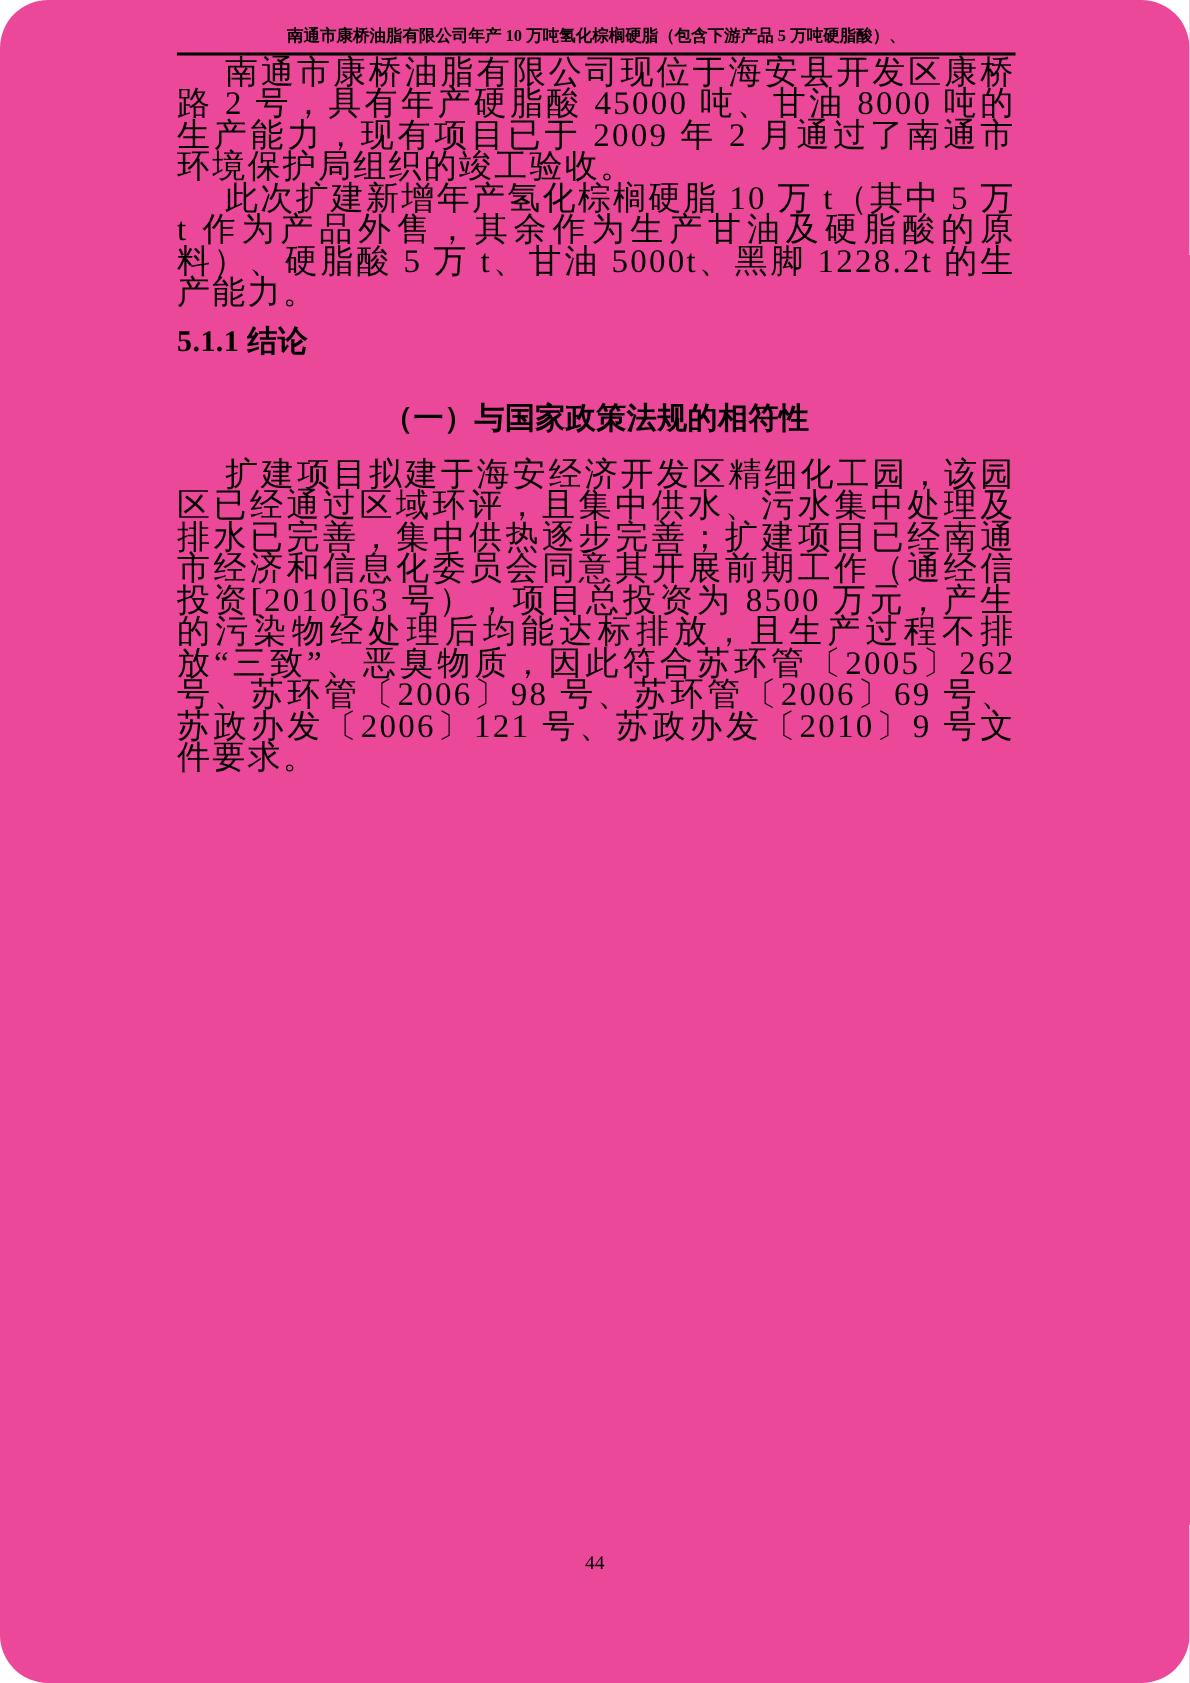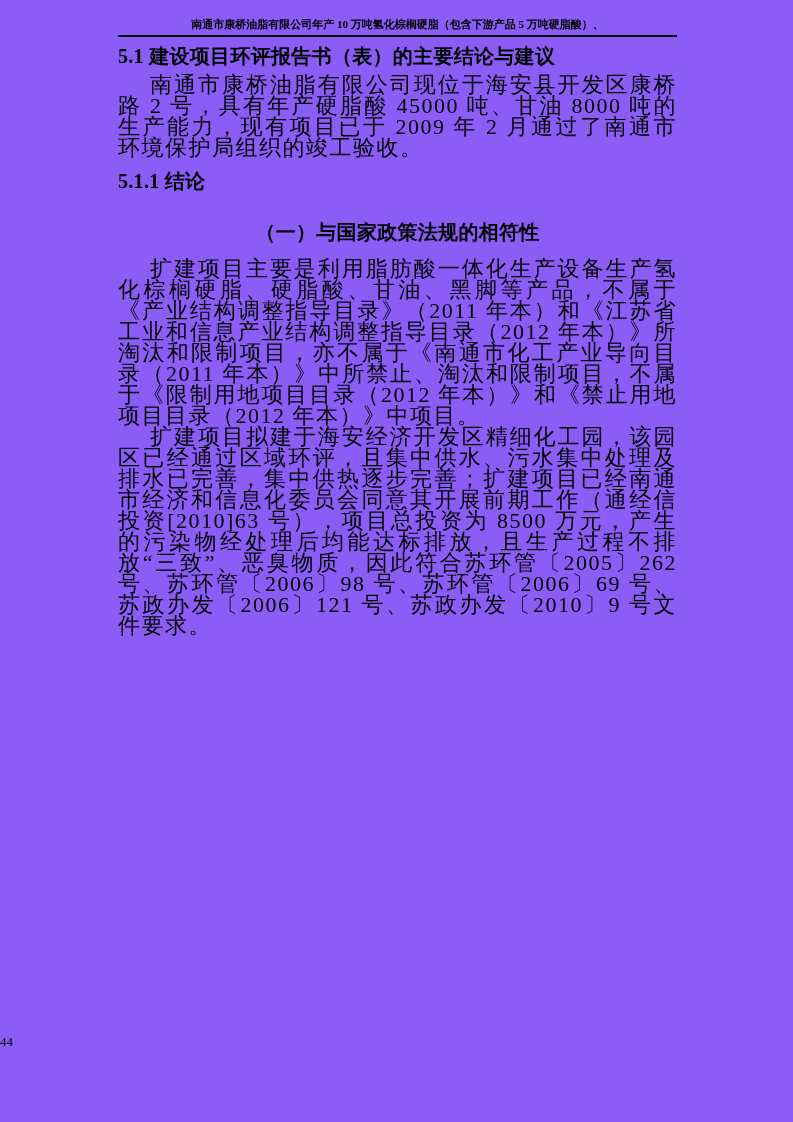--- a/index.html
+++ b/index.html
@@ -5,24 +5,25 @@
   * { box-sizing: border-box; }
   html, body {
     margin: 0;
     padding: 0;
     background: #ffffff;
   }
   .page {
     position: relative;
     width: 793px;
     height: 1122px;
-    background: #8b5cf6;
+    background: #ec4899;
     color: #000000;
     font-family: "Liberation Serif", "DejaVu Serif", serif;
     overflow: hidden;
+    border-radius: 32px;
   }
   .doc-header {
     margin: 0 116px 0 118px;
     padding-top: 16px;
     text-align: center;
     font-size: 11px;
     font-weight: 700;
     line-height: 16px;
   }
   .header-rule {
@@ -69,49 +70,48 @@
     letter-spacing: 1.5px;
     margin: 0;
     text-align: justify;
     text-indent: 32px;
   }
   .doc-footer {
     position: absolute;
     left: 0;
     right: 0;
     top: 1034px;
-    text-align: left;
+    text-align: center;
     font-size: 13px;
     line-height: 16px;
   }
 </style>
 </head>
 <body>
 
 <div class="page">
 
   <header class="doc-header">
     <div class="doc-header-line">南通市康桥油脂有限公司年产 10 万吨氢化棕榈硬脂（包含下游产品 5 万吨硬脂酸）、</div>
   </header>
 
   <div class="header-rule"></div>
 
   <main class="content">
 
 
-    <h2 class="h-section">5.1 建设项目环评报告书（表）的主要结论与建议</h2>
 
     <p class="para">南通市康桥油脂有限公司现位于海安县开发区康桥路 2 号，具有年产硬脂酸 45000 吨、甘油 8000 吨的生产能力，现有项目已于 2009 年 2 月通过了南通市环境保护局组织的竣工验收。</p>
 
+    <p class="para">此次扩建新增年产氢化棕榈硬脂 10 万 t（其中 5 万 t 作为产品外售，其余作为生产甘油及硬脂酸的原料）、硬脂酸 5 万 t、甘油 5000t、黑脚 1228.2t 的生产能力。</p>
 
     <h3 class="h-subsection">5.1.1 结论</h3>
 
     <h4 class="h-item">（一）与国家政策法规的相符性</h4>
 
-    <p class="para">扩建项目主要是利用脂肪酸一体化生产设备生产氢化棕榈硬脂、硬脂酸、甘油、黑脚等产品，不属于《产业结构调整指导目录》（2011 年本）和《江苏省工业和信息产业结构调整指导目录（2012 年本）》所淘汰和限制项目，亦不属于《南通市化工产业导向目录（2011 年本）》中所禁止、淘汰和限制项目，不属于《限制用地项目目录（2012 年本）》和《禁止用地项目目录（2012 年本）》中项目。</p>
 
     <p class="para">扩建项目拟建于海安经济开发区精细化工园，该园区已经通过区域环评，且集中供水、污水集中处理及排水已完善，集中供热逐步完善；扩建项目已经南通市经济和信息化委员会同意其开展前期工作（通经信投资[2010]63 号），项目总投资为 8500 万元，产生的污染物经处理后均能达标排放，且生产过程不排放“三致”、恶臭物质，因此符合苏环管〔2005〕262 号、苏环管〔2006〕98 号、苏环管〔2006〕69 号、苏政办发〔2006〕121 号、苏政办发〔2010〕9 号文件要求。</p>
 
   </main>
 
   <footer class="doc-footer">
     <span class="page-number">44</span>
   </footer>
 
 </div>

